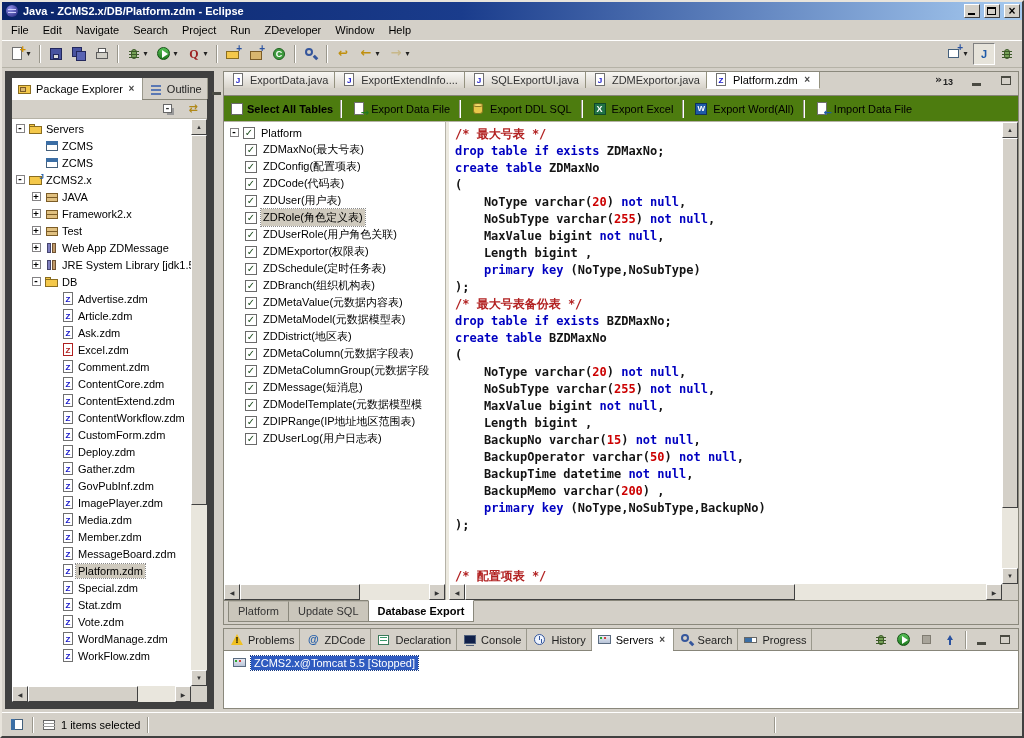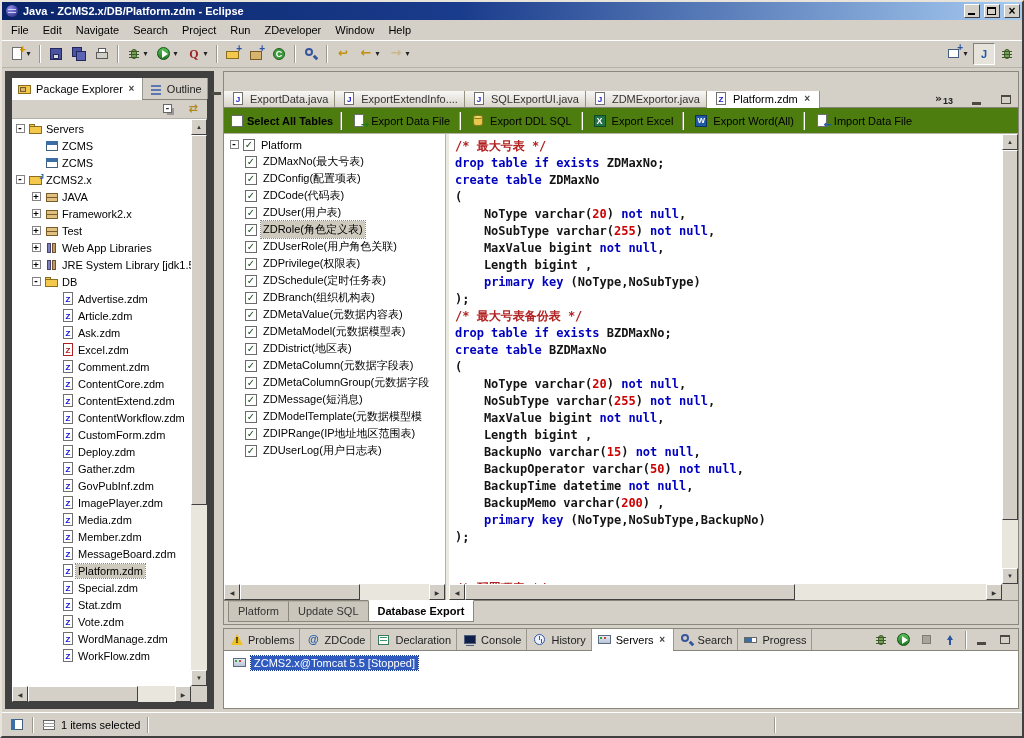--- a/index.html
+++ b/index.html
@@ -73,21 +73,21 @@
 .sb-up{top:0;left:0}.sb-up::before{content:"▲"}
 .sb-down{bottom:0;left:0}.sb-down::before{content:"▼"}
 .sb-left{left:0;top:0}.sb-left::before{content:"◀"}
 .sb-right{right:0;top:0}.sb-right::before{content:"▶"}
 .sb-thumb{position:absolute;background:#d4d0c8;border:1px solid;border-color:#fff #404040 #404040 #fff}
 .vsb .sb-thumb{left:0;width:16px}
 .hsb .sb-thumb{top:0;height:16px}
 .sbcorner{position:absolute;right:0;bottom:0;width:16px;height:16px;background:#d4d0c8}
 
 
-.etabs{height:36px;flex:none;display:flex;align-items:flex-end;background:#d4d0c8;border-bottom:1px solid #878579}
+.etabs{height:24px;flex:none;display:flex;align-items:flex-start;background:#d4d0c8;border-bottom:1px solid #878579}
 .etabs-tabs{display:flex;align-items:stretch}
 .etab{display:flex;align-items:center;gap:4px;padding:0 6px;border-right:1px solid #94927f;background:linear-gradient(#f8f7f4,#d8d4cb);position:relative;color:#333;white-space:nowrap}
 .etab.act{background:#fff;color:#000}
 .etab.act::after{content:"";position:absolute;left:0;right:0;bottom:-1px;height:1px;background:#fff}
 .etabs-right{margin-left:auto;display:flex;align-items:center;gap:12px;padding-right:3px}
 .chev{display:inline-flex;align-items:center;padding:0 2px;color:#222}
 .chev::before{content:"»";font:bold 11px/16px "DejaVu Sans",sans-serif;margin-right:1px}
 .chevn{font:bold 9px/9px "Liberation Sans",sans-serif;margin-top:5px}
 .ebody{flex:1;display:flex;flex-direction:column;min-height:0;background:#fff}
 .exptb{height:26px;flex:none;display:flex;align-items:center;gap:2px;padding:0 5px;background:#4d7c0f;border-bottom:1px solid #b5b2a7;white-space:nowrap;overflow:hidden}
@@ -387,21 +387,21 @@
               </span>
               <span class="ic ic-source-folder"></span>
               <span class="tlab">Test</span>
             </div>
             <div class="trow">
               <span class="ind" style="width: 16px;"></span>
               <span class="expc">
                 <span class="exp closed"></span>
               </span>
               <span class="ic ic-library"></span>
-              <span class="tlab">Web App Libraries</span>
+              <span class="tlab">Web App ZDMessage</span>
             </div>
             <div class="trow">
               <span class="ind" style="width: 16px;"></span>
               <span class="expc">
                 <span class="exp closed"></span>
               </span>
               <span class="ic ic-library"></span>
               <span class="tlab">JRE System Library [jdk1.5.0_15]</span>
             </div>
             <div class="trow">
@@ -670,21 +670,21 @@
                     <span class="tlab">ZDRole(角色定义表)</span>
                   </div>
                   <div class="trow">
                     <span class="ind" style="width: 18px;"></span>
                     <span class="chk on"></span>
                     <span class="tlab">ZDUserRole(用户角色关联)</span>
                   </div>
                   <div class="trow">
                     <span class="ind" style="width: 18px;"></span>
                     <span class="chk on"></span>
-                    <span class="tlab">ZDPrivilege(权限表)</span>
+                    <span class="tlab">ZDMExportor(权限表)</span>
                   </div>
                   <div class="trow">
                     <span class="ind" style="width: 18px;"></span>
                     <span class="chk on"></span>
                     <span class="tlab">ZDSchedule(定时任务表)</span>
                   </div>
                   <div class="trow">
                     <span class="ind" style="width: 18px;"></span>
                     <span class="chk on"></span>
                     <span class="tlab">ZDBranch(组织机构表)</span>

